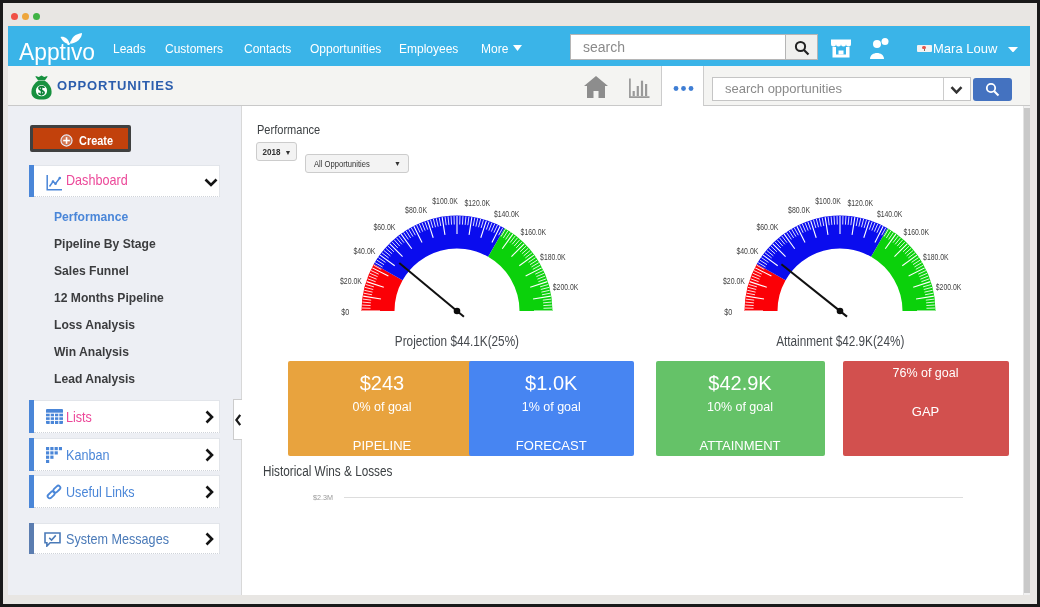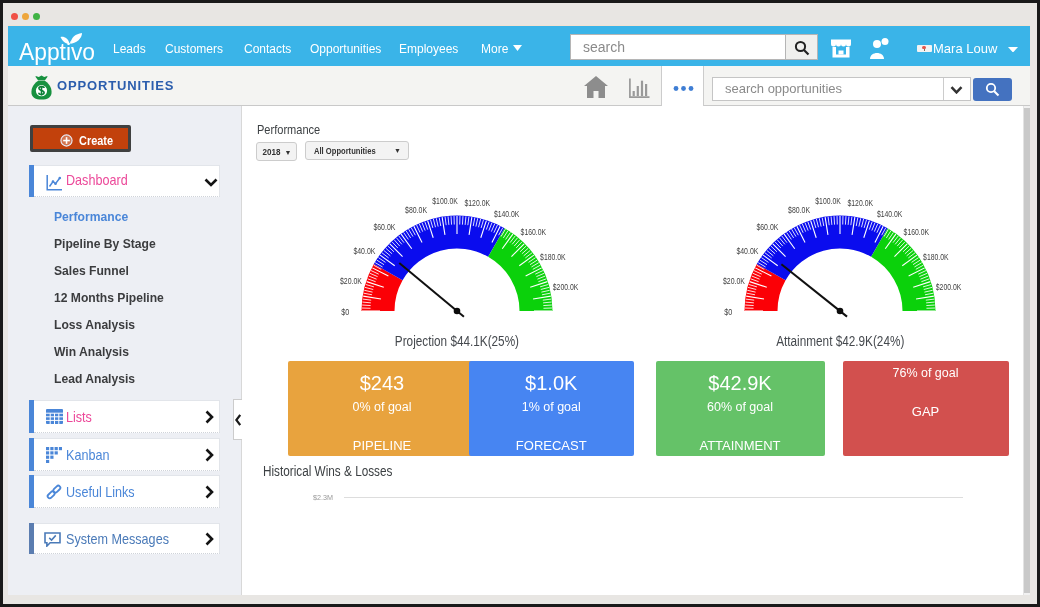--- a/index.html
+++ b/index.html
@@ -207,21 +207,21 @@
         </svg>
   <div class="txt" style="top:6px;color:#4a7ab8"><span>System Messages</span></div>
         <svg class="chev" width="9" height="14" viewBox="0 0 9 14" style="top:8px">
           <path d="M1.5 1.5 L7 7 L1.5 12.5" fill="none" stroke="#141414" stroke-width="2.6"></path>
         </svg>
       </div>
   </div>
   <div id="content">
 <div style="position:absolute;left:15px;top:16px;font-size:13px;color:#3c4043"><span class="sqz" style="transform:scaleX(.85)">Performance</span></div>
 <div style="position:absolute;left:13.5px;top:35.5px;width:41px;height:19px;background:#f3f3f3;border:1px solid #ccc;border-radius:3px;font-size:9.5px;font-weight:bold;color:#333;text-align:center;line-height:18px;white-space:nowrap"><span style="display:inline-block;transform:scaleX(.85)">2018</span> <span style="font-size:7px">▼</span></div>
-<div style="position:absolute;left:63px;top:35px;width:104px;height:19px;background:#f3f3f3;border:1px solid #ccc;border-radius:3px;font-size:9.5px;font-weight:bold;color:#333;line-height:18px;white-space:nowrap"><span class="sqz" style="margin-left:8px;transform:scaleX(.8)">All Opportunities</span><span style="position:absolute;right:7px;top:0px;font-size:7px">▼</span></div>
+<div style="position:absolute;left:63px;top:48px;width:104px;height:19px;background:#f3f3f3;border:1px solid #ccc;border-radius:3px;font-size:9.5px;font-weight:normal;color:#333;line-height:18px;white-space:nowrap"><span class="sqz" style="margin-left:8px;transform:scaleX(.8)">All Opportunities</span><span style="position:absolute;right:7px;top:0px;font-size:7px">▼</span></div>
 <svg style="position:absolute;left:54.5px;top:75px" width="320" height="160" viewBox="0 0 320 160" font-family="Liberation Sans, sans-serif">
         <path d="M64.50 130.00 A95.5 95.5 0 0 1 76.82 83.08 L105.57 99.29 A62.5 62.5 0 0 0 97.50 130.00 Z" fill="#fb0006"></path>
         <path d="M76.82 83.08 A95.5 95.5 0 0 1 207.58 47.19 L191.14 75.81 A62.5 62.5 0 0 0 105.57 99.29 Z" fill="#0a0cee"></path>
         <path d="M207.58 47.19 A95.5 95.5 0 0 1 255.50 130.00 L222.50 130.00 A62.5 62.5 0 0 0 191.14 75.81 Z" fill="#0bd10b"></path>
         <line x1="65.00" y1="130.00" x2="83.00" y2="130.00" stroke="#fff" stroke-width="1.1"></line>
         <line x1="65.05" y1="127.02" x2="73.54" y2="127.28" stroke="#fff" stroke-width="0.85"></line>
         <line x1="65.19" y1="124.03" x2="73.67" y2="124.57" stroke="#fff" stroke-width="0.85"></line>
         <line x1="65.42" y1="121.06" x2="73.88" y2="121.86" stroke="#fff" stroke-width="0.85"></line>
         <line x1="65.75" y1="118.09" x2="74.18" y2="119.16" stroke="#fff" stroke-width="0.85"></line>
         <line x1="66.17" y1="115.14" x2="83.95" y2="117.95" stroke="#fff" stroke-width="1.1"></line>
@@ -460,21 +460,21 @@
         <div class="l2">0% of goal</div>
         <div class="l3">PIPELINE</div>
       </div>
 <div class="card" style="left:226.5px;width:165.5px;background:#4785f2">
   <div class="l1">$1.0K</div>
         <div class="l2">1% of goal</div>
         <div class="l3">FORECAST</div>
       </div>
 <div class="card" style="left:413.5px;width:169px;background:#65c268">
   <div class="l1">$42.9K</div>
-        <div class="l2">60% of goal</div>
+        <div class="l2">10% of goal</div>
         <div class="l3">ATTAINMENT</div>
       </div>
 <div class="card" style="left:600.5px;width:166px;background:#d2504e">
         <div class="l2">76% of goal</div>
         <div class="l3">GAP</div>
       </div>
 <div style="position:absolute;left:21px;top:356.5px;font-size:14px;color:#3c4043"><span class="sqz">Historical Wins &amp; Losses</span></div>
 <div style="position:absolute;left:71px;top:386.5px;font-size:8px;color:#999"><span class="sqz" style="transform:scaleX(.9)">$2.3M</span></div>
 <div style="position:absolute;left:102px;top:391px;width:619px;height:1px;background:#ddd"></div>
   </div>

